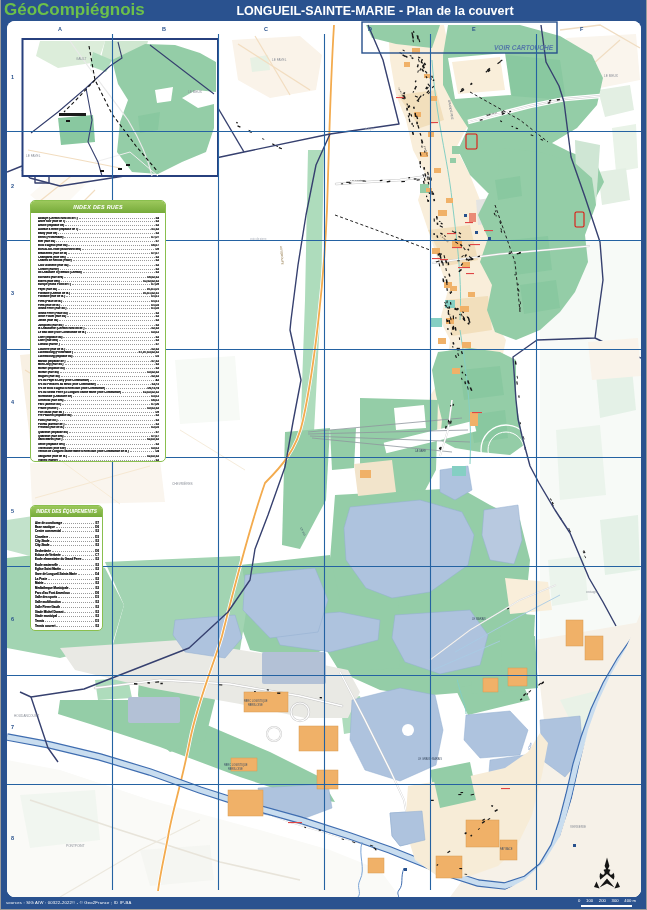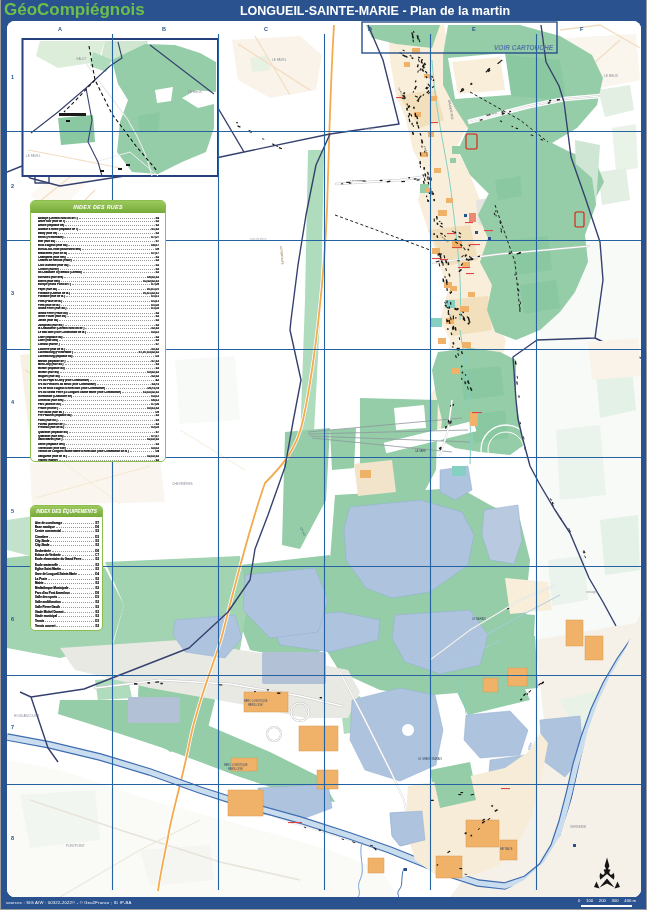--- a/index.html
+++ b/index.html
@@ -782,21 +782,21 @@
 <path d="M599.5,887.5 L607,878.5 L614.5,887.5 L607,883.5 Z" fill="#151515"></path>
 <path d="M604.6,866 L607,857.5 L609.4,866 L607,871 Z" fill="#151515"></path>
 <path d="M596.5,881.5 L599.5,888.5 L594,887 Z" fill="#151515"></path>
 <path d="M617.5,881.5 L614.5,888.5 L620,887 Z" fill="#151515"></path>
 </g>
 </g>
 </svg>
 
 <div class="logo">GéoCompiégnois</div>
 
-<div class="title">LONGUEIL-SAINTE-MARIE - Plan de la martin</div>
+<div class="title">LONGUEIL-SAINTE-MARIE - Plan de la couvert</div>
 
 <div class="panel" style="left:30px;top:200px;width:136px;height:262px">
 <div class="phead" style="font-size:5.4px;height:11.5px;line-height:12px;letter-spacing:0.3px">INDEX DES RUES</div>
 <div class="pbody">
 <div class="ir" style="height:3.62px;font-size:2.75px;">
         <span class="nm">Abbaye (Chemin rural dit de l')</span>
         <span class="ld"></span>
         <span class="rf">E4</span>
       </div>
 <div class="ir" style="height:3.62px;font-size:2.75px;">

